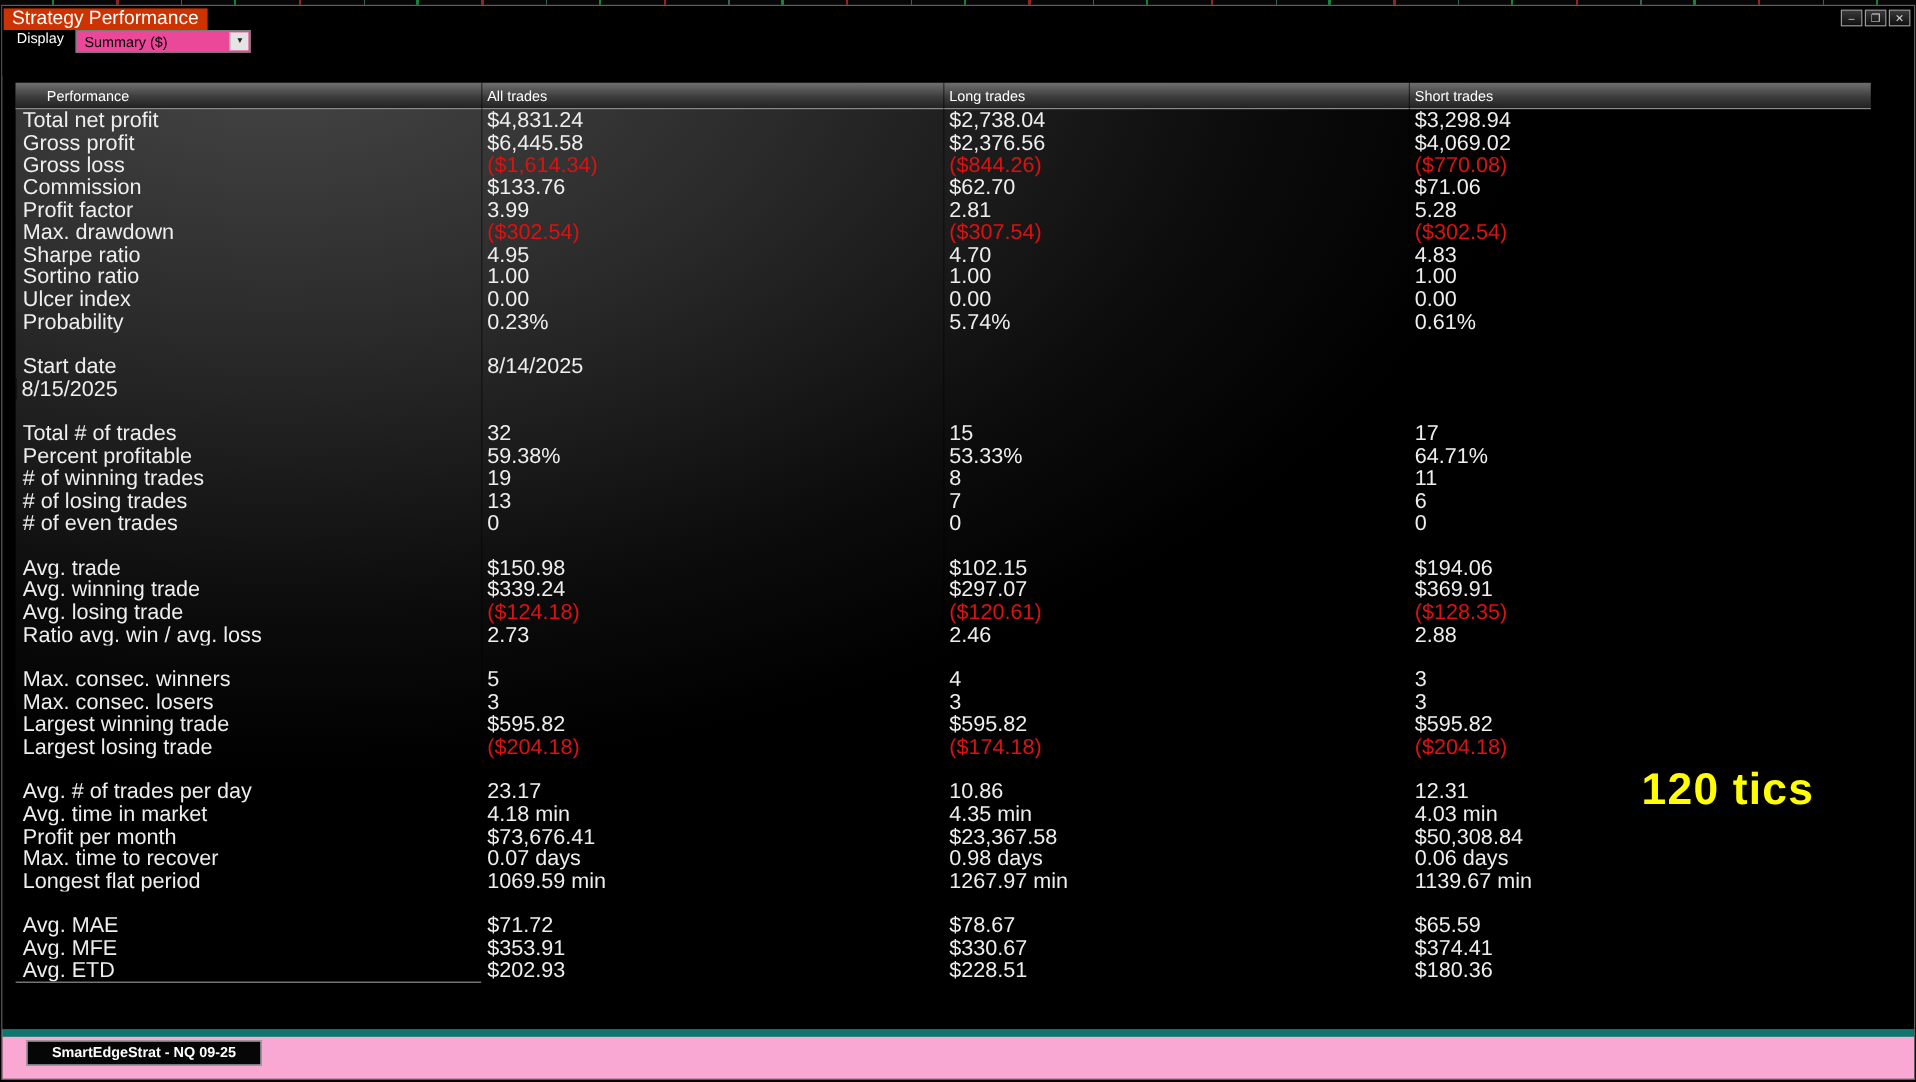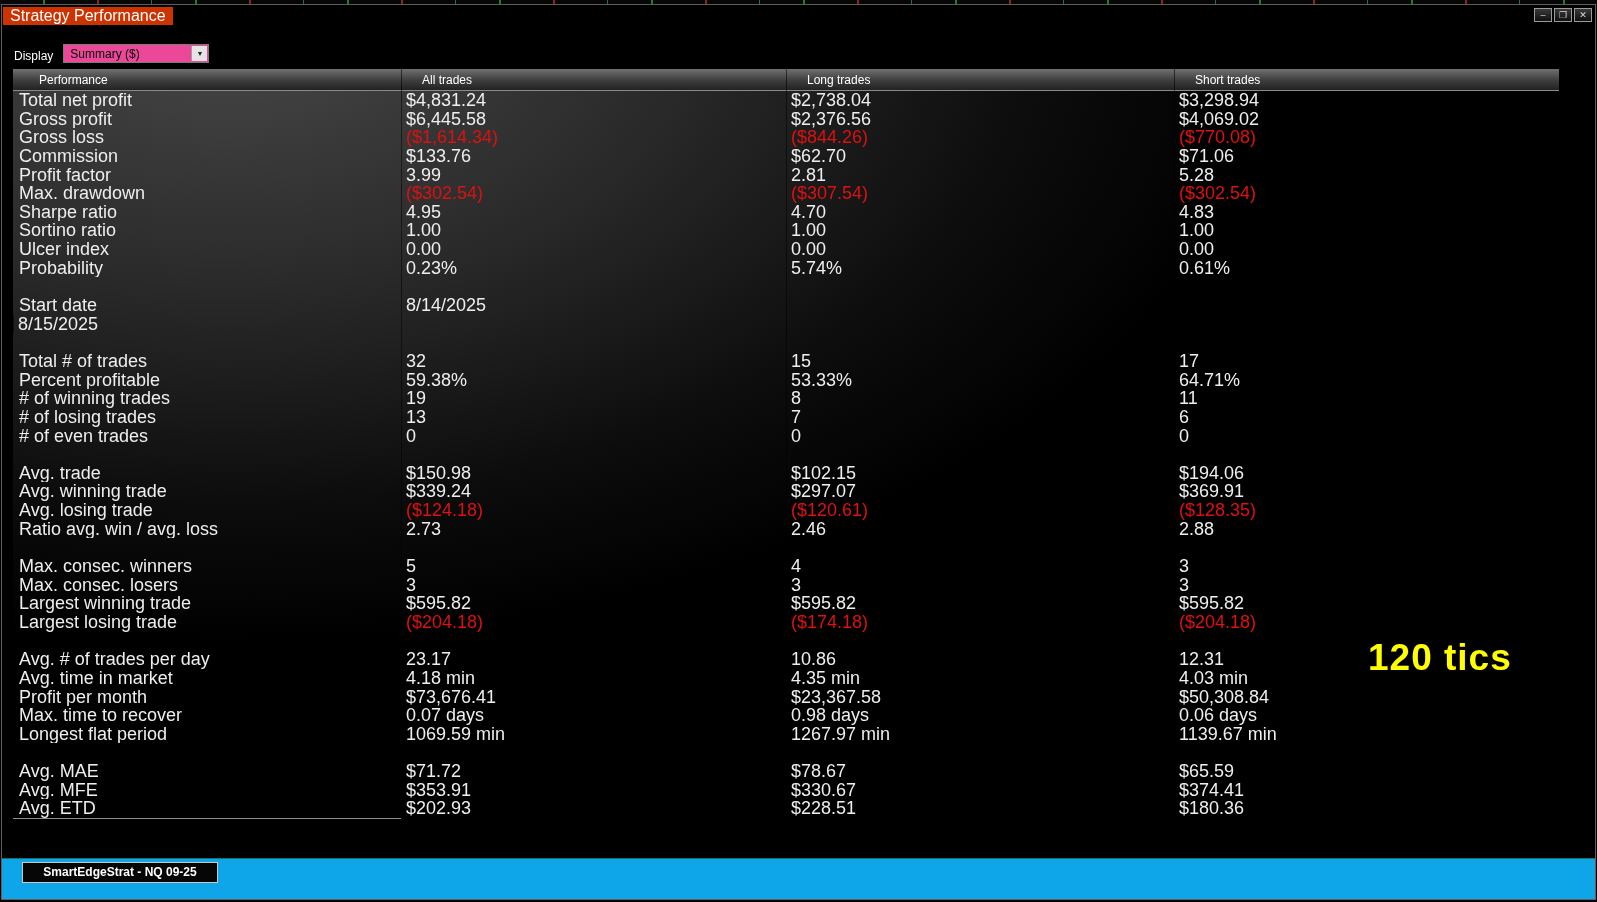--- a/index.html
+++ b/index.html
@@ -37,21 +37,21 @@
   }
   .win-controls { position:absolute; right:3px; top:3px; display:flex; gap:2px; }
   .win-btn {
     width:18px; height:14px;
     border:1px solid #9a9a9a; background:linear-gradient(#3a3a3a,#101010);
     color:#d8d8d8; font-size:9px; line-height:12px; text-align:center;
     cursor:default;
   }
   
   .toolbar {
-    height:38px; display:flex; align-items:flex-end;
+    height:38px; display:flex; align-items:flex-start;
     padding-left:12px; gap:10px; color:#fff; font-size:12px;
     background:#000;
   }
   .combo {
     width:146px; height:19px; background:#ec4899; color:#000;
     border:1px solid #7a7a7a; font-size:12px;
     display:flex; align-items:center; padding-left:6px;
     position:relative;
   }
   .combo-arrow {
@@ -66,21 +66,21 @@
     background:
       radial-gradient(1050px 620px at 14% -6%, #484848 0%, #2a2a2a 42%, #0c0c0c 78%, #000 100%);
   }
   .thead {
     display:grid; grid-template-columns:388px 385px 388px 385px;
     height:22px; align-items:center;
     background:linear-gradient(180deg,#707070 0%,#3d3d3d 55%,#222 100%);
     border-bottom:1px solid #8a8a8a;
     color:#fff; font-size:12px;
   }
-  .hcell { padding-left:20px; height:100%; line-height:22px; white-space:nowrap; }
+  .hcell { padding-left:4px; height:100%; line-height:22px; white-space:nowrap; }
   .hcell:first-child { padding-left:6px;margin-left:20px; }
   .hcell + .hcell { border-left:1px solid rgba(0,0,0,.55); }
   .row {
     display:grid; grid-template-columns:388px 385px 388px 385px;
     height:18.65px; align-items:center;
     color:#eee; font-size:18px;
   }
   .cell { padding-left:4px; height:100%; line-height:18.65px; white-space:nowrap; overflow:hidden; }
   .cell.label { padding-left:6px; }
   .cell.val { border-left:1px solid rgba(0,0,0,.5); }
@@ -89,21 +89,21 @@
   
   .annotation {
     position:absolute; left:1366px; top:632px; z-index:5;
     color:var(--annotation,#ffff00);
     font-size:37px; font-weight:700; letter-spacing:1px;
     white-space:nowrap;
   }
   
   .tabstrip {
     position:absolute; left:0; right:0; top:853px; bottom:0;
-    border-top:1px solid #0f766e; background:#0ea5e9;
+    border-top:6px solid #0f766e; background:#f9a8d4;
   }
   .tab {
     display:inline-block; margin:3px 0 0 20px;
     width:196px; height:21px; line-height:19px; text-align:center;
     border:1px solid #c8c8c8; background:#060606;
     color:#fff; font-weight:700; font-size:12px;
     white-space:nowrap; cursor:default;
   }
 </style>
 </head>

